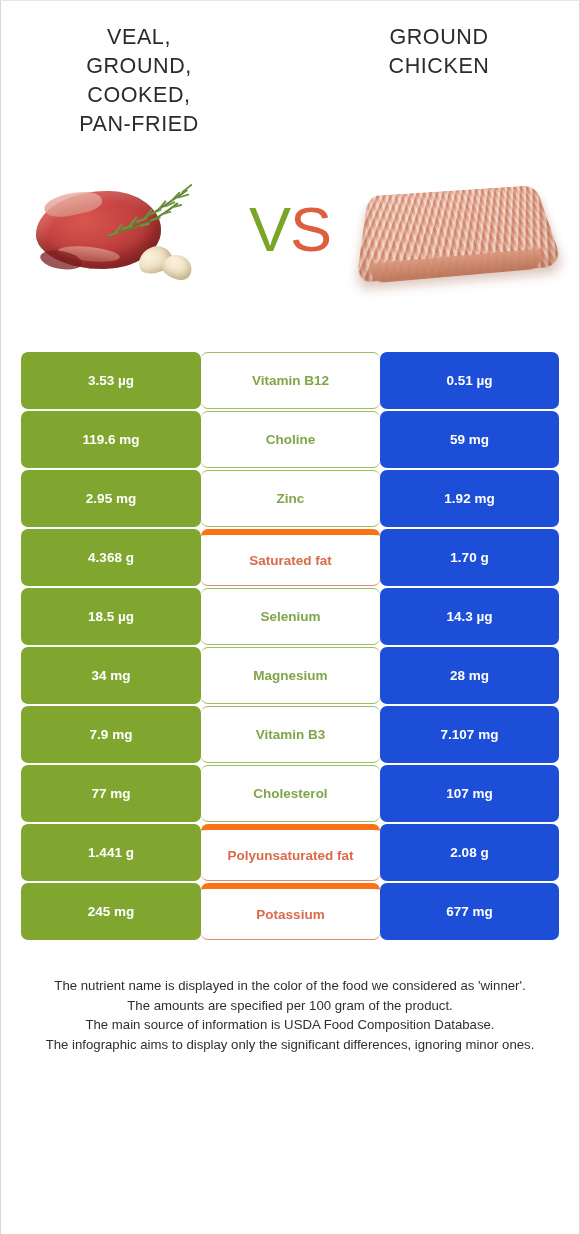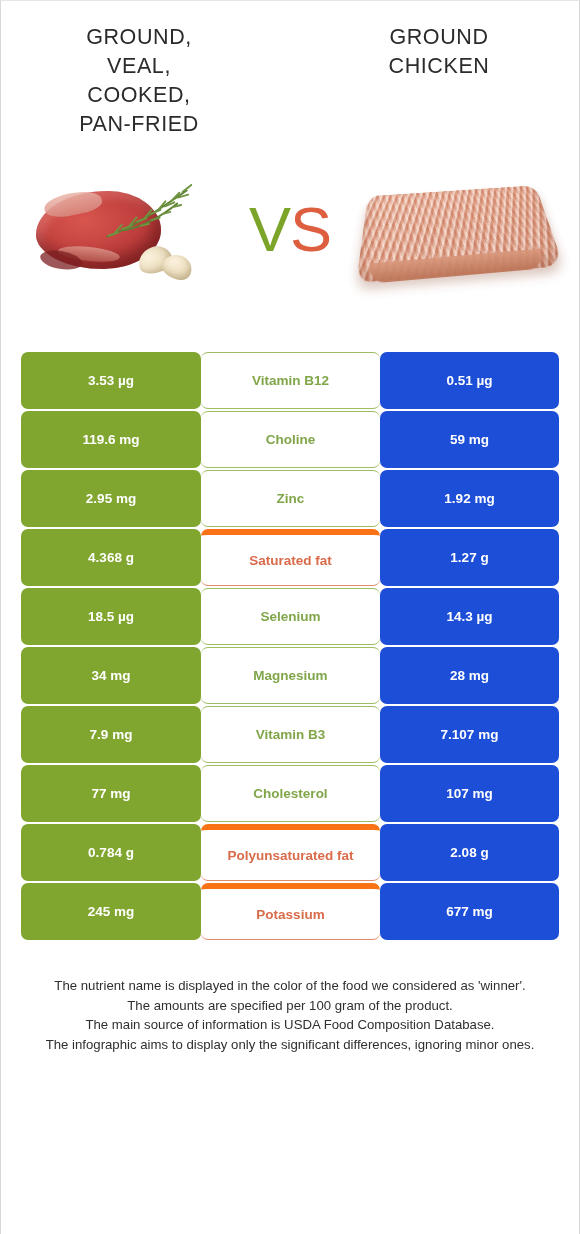--- a/index.html
+++ b/index.html
@@ -196,22 +196,22 @@
     color: #2f2f2f;
     font-family: "Liberation Sans", sans-serif;
   }
   .footer p { margin: 0; }
 </style>
 </head>
 <body>
 
 <div class="titles">
   <div class="title-col left">
+    <span class="ln">VEAL,</span>
     <span class="ln">GROUND,</span>
-    <span class="ln">VEAL,</span>
     <span class="ln">COOKED,</span>
     <span class="ln">PAN-FRIED</span>
   </div>
   <div class="title-col right">
     <span class="ln">GROUND</span>
     <span class="ln">CHICKEN</span>
   </div>
 </div>
 
 <div class="products">
@@ -280,21 +280,21 @@
 
   <div class="row">
     <div class="cell left">2.95 mg</div>
     <div class="cell mid win-green">Zinc</div>
     <div class="cell right">1.92 mg</div>
   </div>
 
   <div class="row">
     <div class="cell left">4.368 g</div>
     <div class="cell mid win-orange">Saturated fat</div>
-    <div class="cell right">1.27 g</div>
+    <div class="cell right">1.70 g</div>
   </div>
 
   <div class="row">
     <div class="cell left">18.5 µg</div>
     <div class="cell mid win-green">Selenium</div>
     <div class="cell right">14.3 µg</div>
   </div>
 
   <div class="row">
     <div class="cell left">34 mg</div>
@@ -308,21 +308,21 @@
     <div class="cell right">7.107 mg</div>
   </div>
 
   <div class="row">
     <div class="cell left">77 mg</div>
     <div class="cell mid win-green">Cholesterol</div>
     <div class="cell right">107 mg</div>
   </div>
 
   <div class="row">
-    <div class="cell left">0.784 g</div>
+    <div class="cell left">1.441 g</div>
     <div class="cell mid win-orange">Polyunsaturated fat</div>
     <div class="cell right">2.08 g</div>
   </div>
 
   <div class="row">
     <div class="cell left">245 mg</div>
     <div class="cell mid win-orange">Potassium</div>
     <div class="cell right">677 mg</div>
   </div>
 

